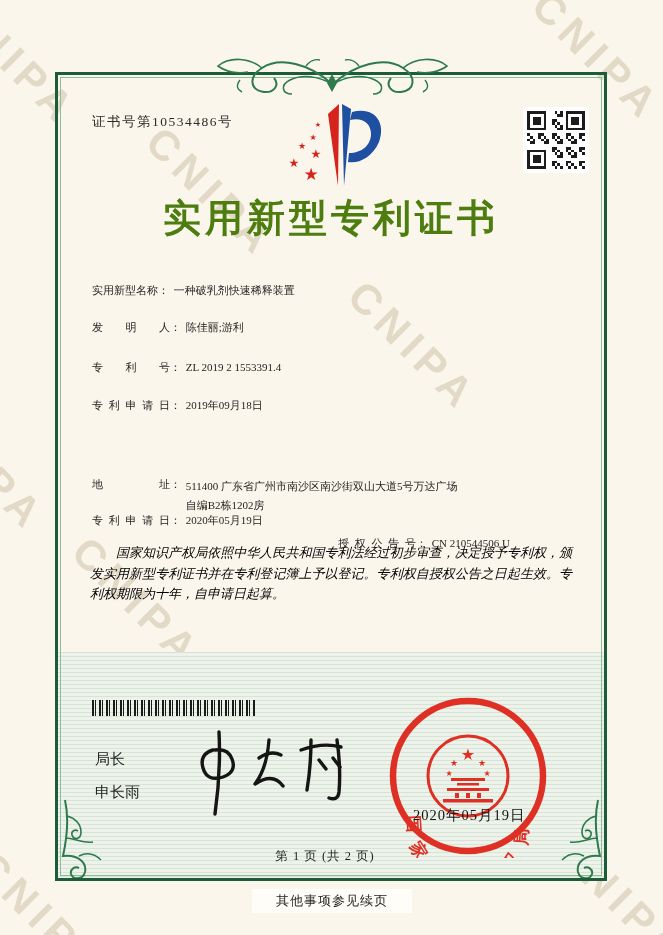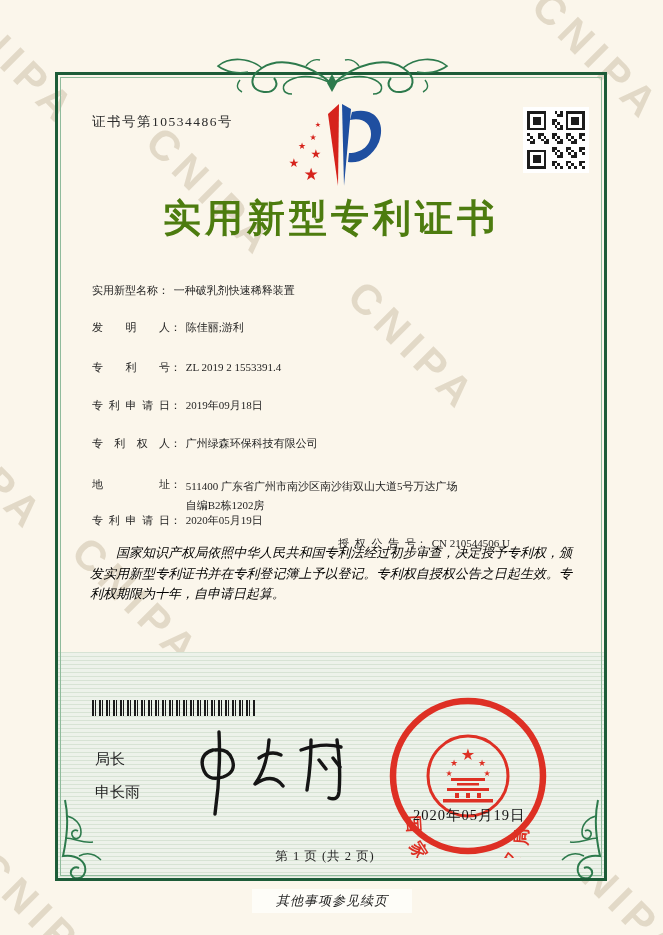--- a/index.html
+++ b/index.html
@@ -62,21 +62,21 @@
   }
   .director-title{left:95px;top:750px;font-size:15px;z-index:5;}
   .director-name{left:95px;top:783px;font-size:15px;z-index:5;}
   .signature{left:185px;top:728px;z-index:5;}
   .seal{left:386px;top:694px;z-index:5;opacity:.94;}
   .seal-date{left:413px;top:806px;font-size:14.5px;letter-spacing:1px;color:#141414;z-index:6;}
   .page-indicator{left:55px;top:848px;width:540px;text-align:center;font-size:12.5px;letter-spacing:1px;z-index:5;}
   .note-box{
     left:252px;top:889px;width:160px;height:24px;background:#fefdf8;z-index:5;
     display:flex;align-items:center;justify-content:center;
-    font-size:13px;letter-spacing:1px;font-style:italic;
+    font-size:13px;letter-spacing:1px;
   }
   .ornament{left:210px;top:46px;z-index:5;}
   .flourish{z-index:5;}
   .flourish.left{left:59px;top:798px;}
   .flourish.right{left:549px;top:798px;transform:scaleX(-1);}
 </style>
 </head>
 <body>
 
 <div class="wm" style="left:-28px;top:-14px;">CNIPA</div>
@@ -253,24 +253,20 @@
   <div class="abs field-row" style="top:360px;">
     <span class="f-label">专利号</span><span class="f-colon">：</span>
     <span>ZL 2019 2 1553391.4</span>
   </div>
 
   <div class="abs field-row" style="top:398px;">
     <span class="f-label">专利申请日</span><span class="f-colon">：</span>
     <span>2019年09月18日</span>
   </div>
 
-  <div class="abs field-row" style="top:436px;">
-    <span class="f-label">专利权人</span><span class="f-colon">：</span>
-    <span>广州绿森环保科技有限公司</span>
-  </div>
 
   <div class="abs field-row" style="top:477px;">
     <span class="f-label">地址</span><span class="f-colon">：</span>
     <span class="addr-val">
       <div>511400 广东省广州市南沙区南沙街双山大道5号万达广场</div>
       <div>自编B2栋1202房</div>
     </span>
   </div>
 
   <div class="abs field-row" style="top:513px;">

